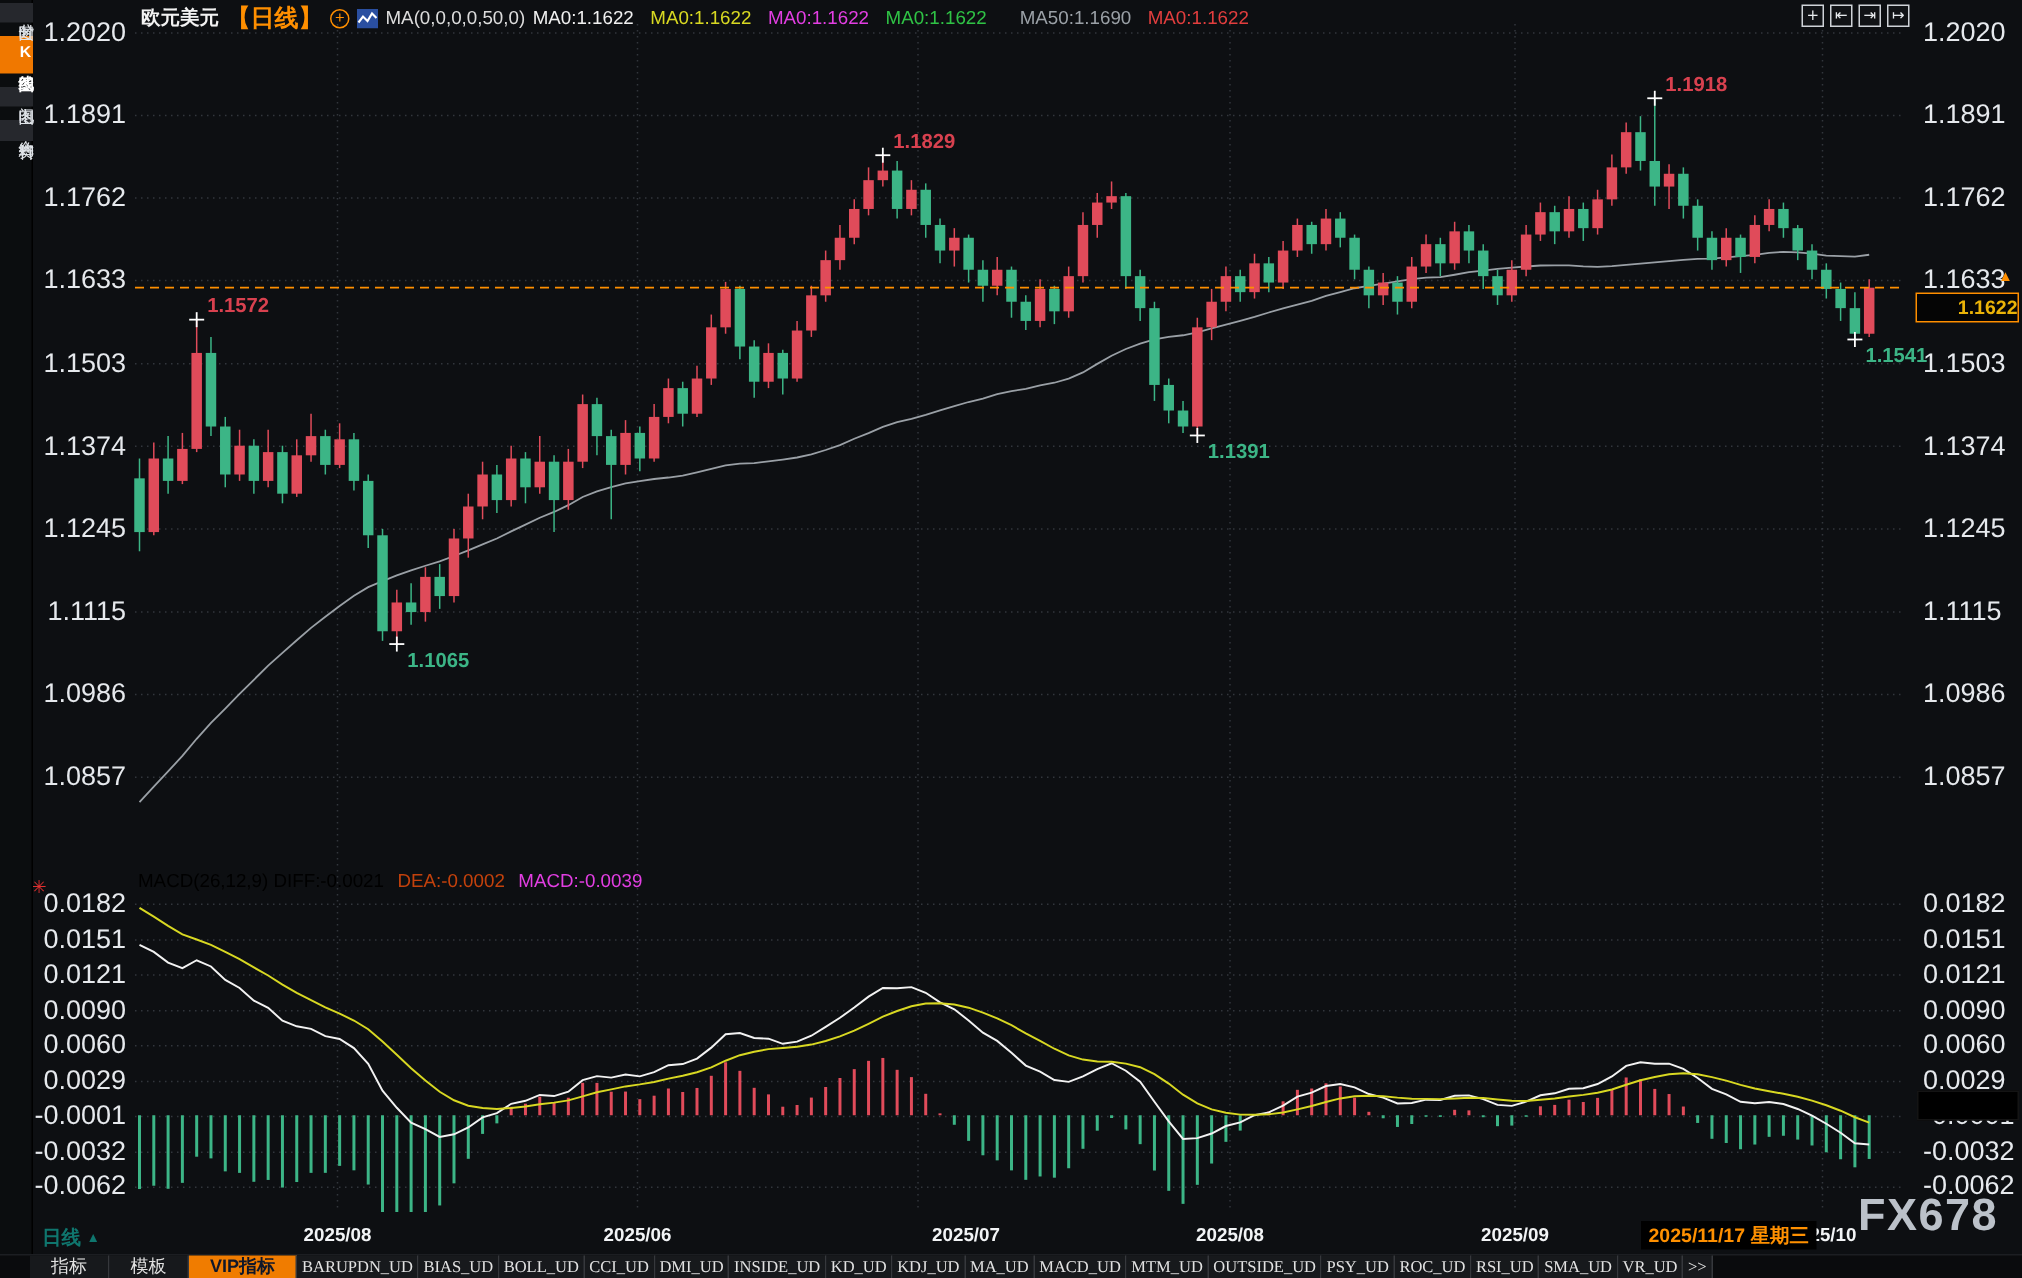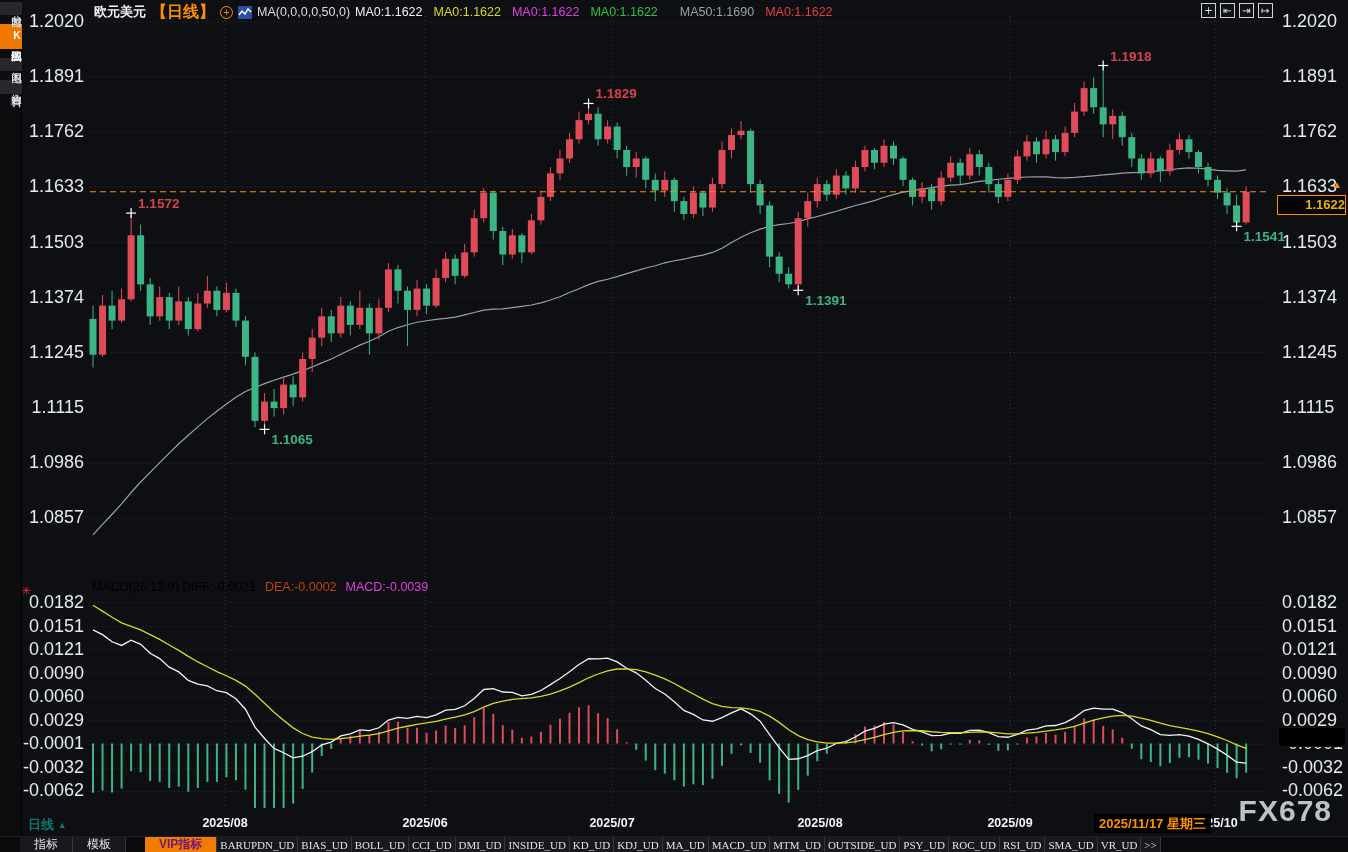--- a/index.html
+++ b/index.html
@@ -65,21 +65,21 @@
   #watermark { position:absolute; right:16px; top:794px; z-index:5; color:#c5cbd3;
     font-size:30px; font-weight:bold; letter-spacing:1px; opacity:.95; }
   
   #bottom-toolbar { position:absolute; left:0; top:836px; width:1348px; height:16px;
     background:#0a0b0d; display:flex; align-items:stretch; padding-left:20px; z-index:6;
     border-top:1px solid #1c1e22; }
   .btab { font-family:Liberation Serif, serif; font-size:11px;
     color:#e2e2e2; background:#17191c; border-right:1px solid #36383c;
     padding:0 3px; display:flex; align-items:center; cursor:pointer; white-space:nowrap; }
   .btab.cn { font-family:"Liberation Sans","DejaVu Sans",sans-serif; font-size:12px; padding:0 14px; }
-  .btab.selected { background:#f07c00; color:#701a75; font-weight:bold;margin-left:19px; }
+  .btab.selected { background:#f07c00; color:#0f172a; font-weight:bold; }
   svg text { font-family:"Liberation Sans","DejaVu Sans",sans-serif; }
 </style>
 </head>
 <body>
 
 <div id="app">
 
   <div id="sidebar">
       <div class="side-tab">分时图</div>
       <div class="side-tab selected">K线图</div>
@@ -595,21 +595,21 @@
     <span id="macd-val" style="color: rgb(226, 62, 226);">MACD:-0.0039</span>
   </div>
 
   <div id="xaxis-row">
     <span id="period-selector">
       <span>日线</span> <span class="arr">▲</span>
     </span>
     <span id="date-tooltip">2025/11/17 星期三</span>
   <span class="x-label" style="left: 225px;">2025/08</span>
       <span class="x-label" style="left: 425px;">2025/06</span>
-      <span class="x-label" style="left: 612px;">2025/07</span>
+      <span class="x-label" style="left: 644px;">2025/07</span>
       <span class="x-label" style="left: 820px;">2025/08</span>
       <span class="x-label" style="left: 1010px;">2025/09</span>
       <span class="x-label" style="left: 1215px;">2025/10</span>
     </div>
 
   <div id="watermark">FX678</div>
 
   <div id="bottom-toolbar">
       <div class="btab cn">指标</div>
       <div class="btab cn">模板</div>

